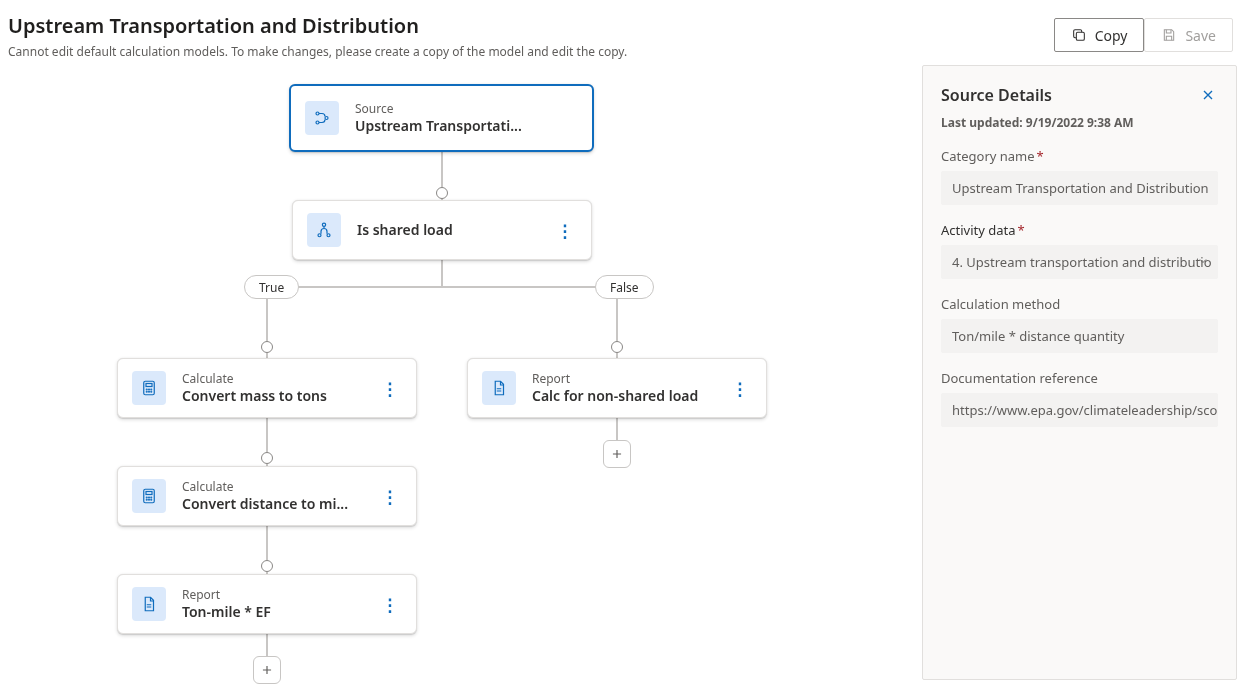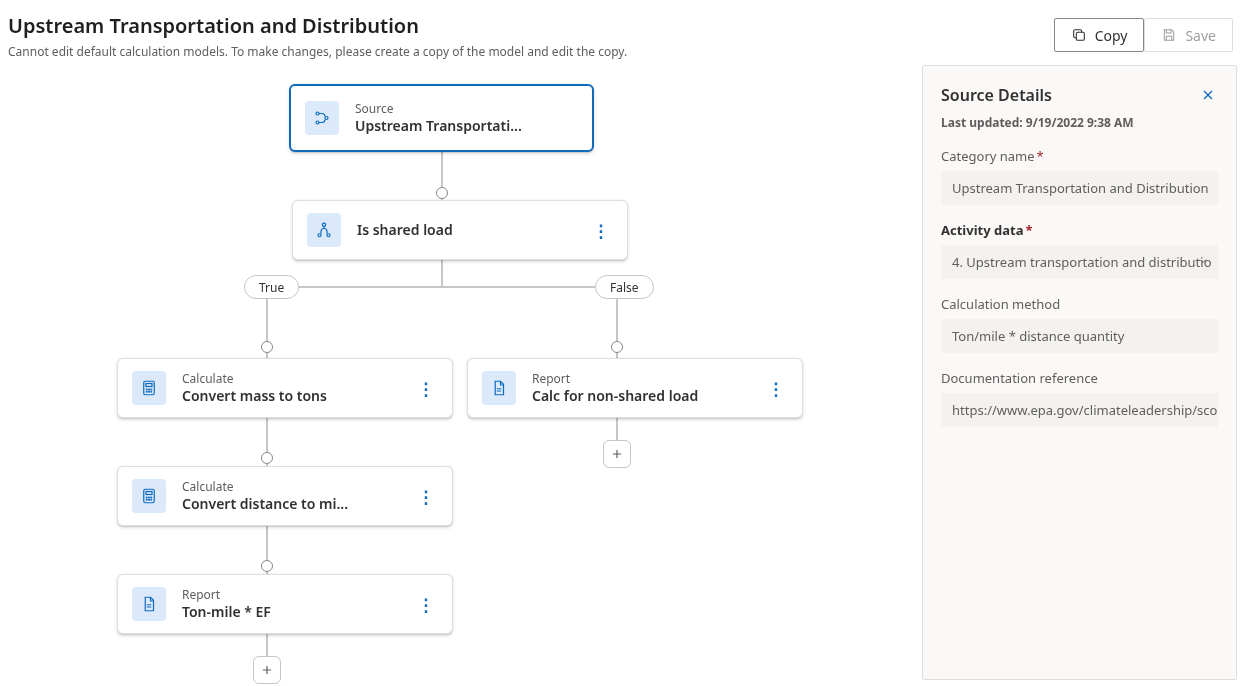--- a/index.html
+++ b/index.html
@@ -24,21 +24,21 @@
   .page-title{font-size:20px;font-weight:600;margin:0;color:#201f1e;}
   .page-subtitle{font-size:12px;color:var(--muted);margin-top:4px;}
   .header-actions{display:flex;align-items:center;margin-top:6px;margin-right:12px;}
   .btn{display:inline-flex;align-items:center;gap:8px;height:34px;padding:0 16px;border:1px solid #8a8886;background:#fff;border-radius:2px;font-size:14px;color:var(--text);cursor:pointer;}
   .btn.disabled{border-color:var(--border);color:#a19f9d;cursor:not-allowed;text-align:center;}
   .icon16{width:16px;height:16px;display:inline-block;}
   .icon16 svg{width:16px;height:16px;display:block;}
 
   
   .canvas{position:absolute;left:0;top:60px;right:327px;bottom:0;}
-  .node{position:absolute;width:336px;height:60px;background:#fff;border:1px solid var(--border);border-radius:6px;box-shadow:0 1.6px 3.6px rgba(0,0,0,.13),0 .3px .9px rgba(0,0,0,.11);display:flex;align-items:center;padding:0 14px;gap:16px;}
+  .node{position:absolute;width:300px;height:60px;background:#fff;border:1px solid var(--border);border-radius:6px;box-shadow:0 1.6px 3.6px rgba(0,0,0,.13),0 .3px .9px rgba(0,0,0,.11);display:flex;align-items:center;padding:0 14px;gap:16px;}
   .node.selected{border:2px solid var(--accent);}
   .node.wide{width:305px;height:68px;}
   .node-icon{width:34px;height:34px;border-radius:4px;background:var(--accent-light);display:flex;align-items:center;justify-content:center;flex-shrink:0;}
   .node-icon svg{width:18px;height:18px;stroke:var(--accent);}
   .node-text{flex:1;min-width:0;}
   .node-type{font-size:12px;color:var(--muted);line-height:16px;}
   .node-title{font-size:14px;font-weight:600;color:var(--text);line-height:18px;white-space:nowrap;overflow:hidden;text-overflow:ellipsis;}
   .node-menu{width:24px;display:flex;align-items:center;justify-content:center;color:var(--accent);font-size:17px;font-weight:bold;cursor:pointer;}
 
   .connector{position:absolute;background:var(--border2);}
@@ -51,21 +51,21 @@
 
   
   .panel{position:absolute;right:16px;top:65px;width:315px;bottom:6px;background:var(--panel-bg);border:1px solid var(--border);border-radius:2px;padding:18px 18px 0 18px;}
   .panel-header{display:flex;align-items:center;justify-content:space-between;}
   .panel-title{font-size:16px;font-weight:600;}
   .panel-close{width:20px;height:20px;display:flex;align-items:center;justify-content:center;cursor:pointer;}
   .panel-close svg{width:16px;height:16px;stroke:var(--accent);}
   .panel-meta{font-size:12px;color:var(--muted);margin-top:8px;font-weight:bold;}
   .field{margin-top:16px;}
   .field-label{font-size:13px;color:var(--muted);margin-bottom:6px;display:flex;gap:2px;}
-  .field-label.strong{color:var(--text);font-weight:700;}
+  .field-label.strong{color:var(--text);font-weight:400;}
   .req{color:#a4262c;}
   .field-input{height:34px;width:100%;background:var(--field-bg);border:1px solid var(--field-bg);border-radius:2px;padding:0 30px 0 10px;font-size:13px;color:var(--muted);display:flex;align-items:center;white-space:nowrap;overflow:hidden;text-overflow:ellipsis;position:relative;}
   .field-input .chev{position:absolute;right:8px;top:50%;transform:translateY(-50%);}
   .field-input .chev svg{width:12px;height:12px;stroke:var(--muted);}
 </style>
 </head>
 <body>
 
 <div class="header">
   <div class="header-left">

